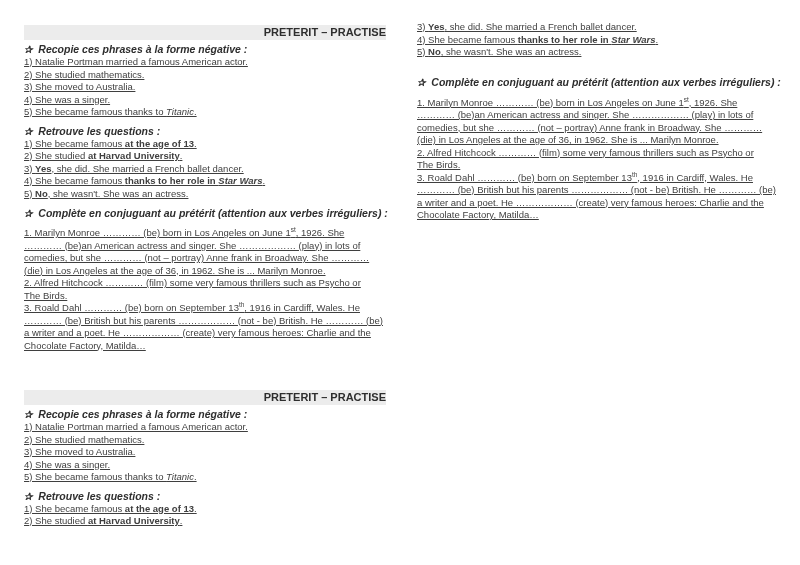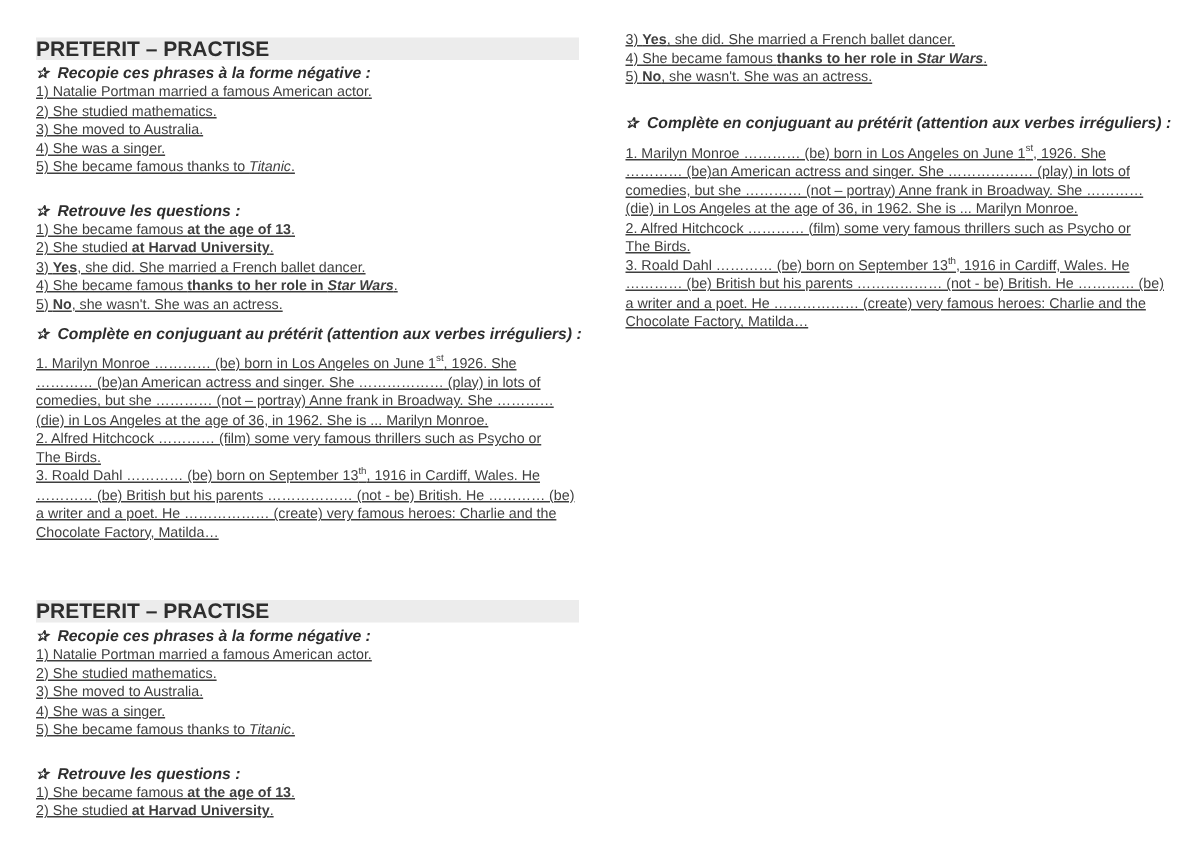--- a/index.html
+++ b/index.html
@@ -18,39 +18,39 @@
   }
   .col {
     position: absolute;
     top: 0;
   }
   .col-left  { left: 24px;  width: 362px; padding-top: 25px; }
   .col-right { left: 417px; width: 375px; padding-top: 21px; }
 
   .header-bar {
     background: #ececec;
-    text-align: left;
+    text-align: right;
     font-weight: bold;
-    font-size: 14px;
+    font-size: 11px;
     line-height: 13px;
     color: #2e2e2e;
     padding: 1px 0;
   }
   .header-bar.second { margin-top: 38px; }
 
   .h-row {
     font-weight: bold;
     font-size: 10.5px;
     line-height: 13px;
     color: #2e2e2e;
     margin-top: 3px;
     white-space: nowrap;
     font-style: italic;
   }
-  .h-row.after-list { margin-top: 16px; }
+  .h-row.after-list { margin-top: 6px; }
   .h-row.mt7  { margin-top: 7px; }
   .h-row.mt17 { margin-top: 17px; }
 
   .star {
     display: inline-block;
     margin-right: 3px;
     font-size: 10px;
     color: #2e2e2e;
   }
 

